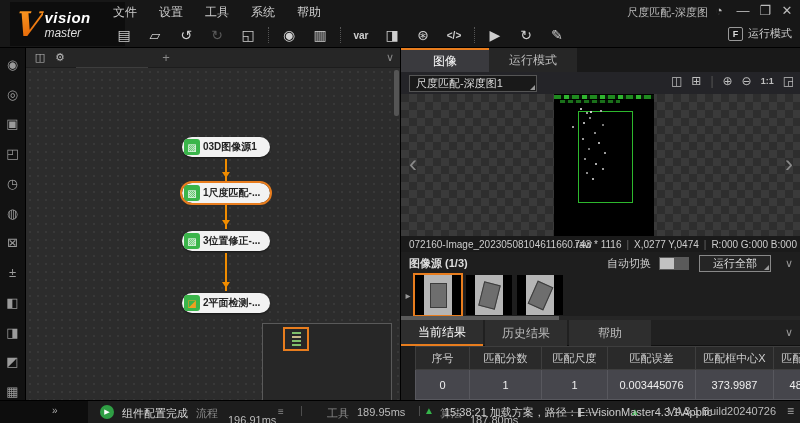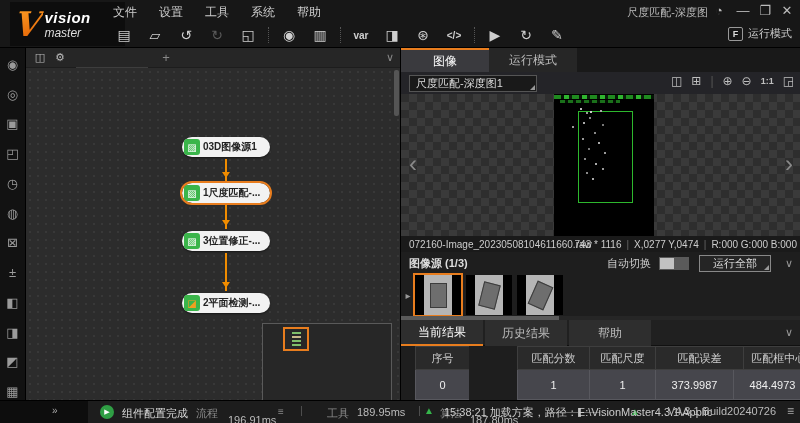--- a/index.html
+++ b/index.html
@@ -111,21 +111,21 @@
   .restab{width:82px;height:26px;background:#2e2e2e;margin-right:2px;display:flex;align-items:center;justify-content:center;
     font-size:12px;color:#bbb;}
   .restab.active{color:#fff;border-bottom:2px solid #e87d1e;}
   .reschev{position:absolute;right:8px;top:6px;color:#999;font-size:11px;}
   .rtable{position:absolute;left:14px;top:298px;width:560px;height:54px;font-size:11px;}
   .hrow,.drow{display:flex;}
   .hcell{height:24px;background:#2a2a2a;border:1px solid #3e3e3e;border-right:none;display:flex;align-items:center;
     justify-content:center;color:#cfcfcf;white-space:nowrap;overflow:hidden;}
   .dcell{height:30px;background:#46464c;border:1px solid #58585e;border-right:none;border-top:none;display:flex;
     align-items:center;justify-content:center;color:#eee;white-space:nowrap;}
-  .c0{width:54px;}.c1{width:72px;margin-left:48px;}.c2{width:66px;}.c3{width:88px;}.c4{width:78px;}.c5{width:78px;}
+  .c0{width:54px;}.c1{width:72px;}.c2{width:66px;}.c3{width:88px;}.c4{width:78px;}.c5{width:78px;}
   
   .statusbar{position:absolute;left:0;top:400px;width:800px;height:23px;background:#1d1d1d;border-top:1px solid #000;
     font-size:11px;color:#bbb;}
   .sb-black{position:absolute;left:0;top:0;width:88px;height:23px;background:#0d0d0d;}
   .sb-exp{position:absolute;left:52px;top:4px;font-size:10px;color:#aaa;}
   .sb-play{position:absolute;left:100px;top:4px;width:14px;height:14px;border-radius:50%;background:#2f9e44;color:#fff;
     font-size:7px;display:flex;align-items:center;justify-content:center;}
   .sb-status{position:absolute;left:122px;top:5px;color:#ddd;}
   .sb-flowlbl{position:absolute;left:196px;top:5px;color:#8a8a8a;}
   .sb-flowtime{position:absolute;left:228px;top:13px;text-align:right;}
@@ -331,20 +331,21 @@
       <div class="hcell c2">匹配尺度</div>
       <div class="hcell c3">匹配误差</div>
       <div class="hcell c4">匹配框中心X</div>
       <div class="hcell c5">匹配框中心Y</div>
 
     </div>
     <div class="drow">
       <div class="dcell c0">0</div>
       <div class="dcell c1">1</div>
       <div class="dcell c2">1</div>
+      <div class="dcell c3">0.003445076</div>
       <div class="dcell c4">373.9987</div>
       <div class="dcell c5">484.4973</div>
 
     </div>
   </div>
 </div>
 
 <div class="statusbar">
   <div class="sb-black"></div>
   <span class="sb-exp">»</span>

